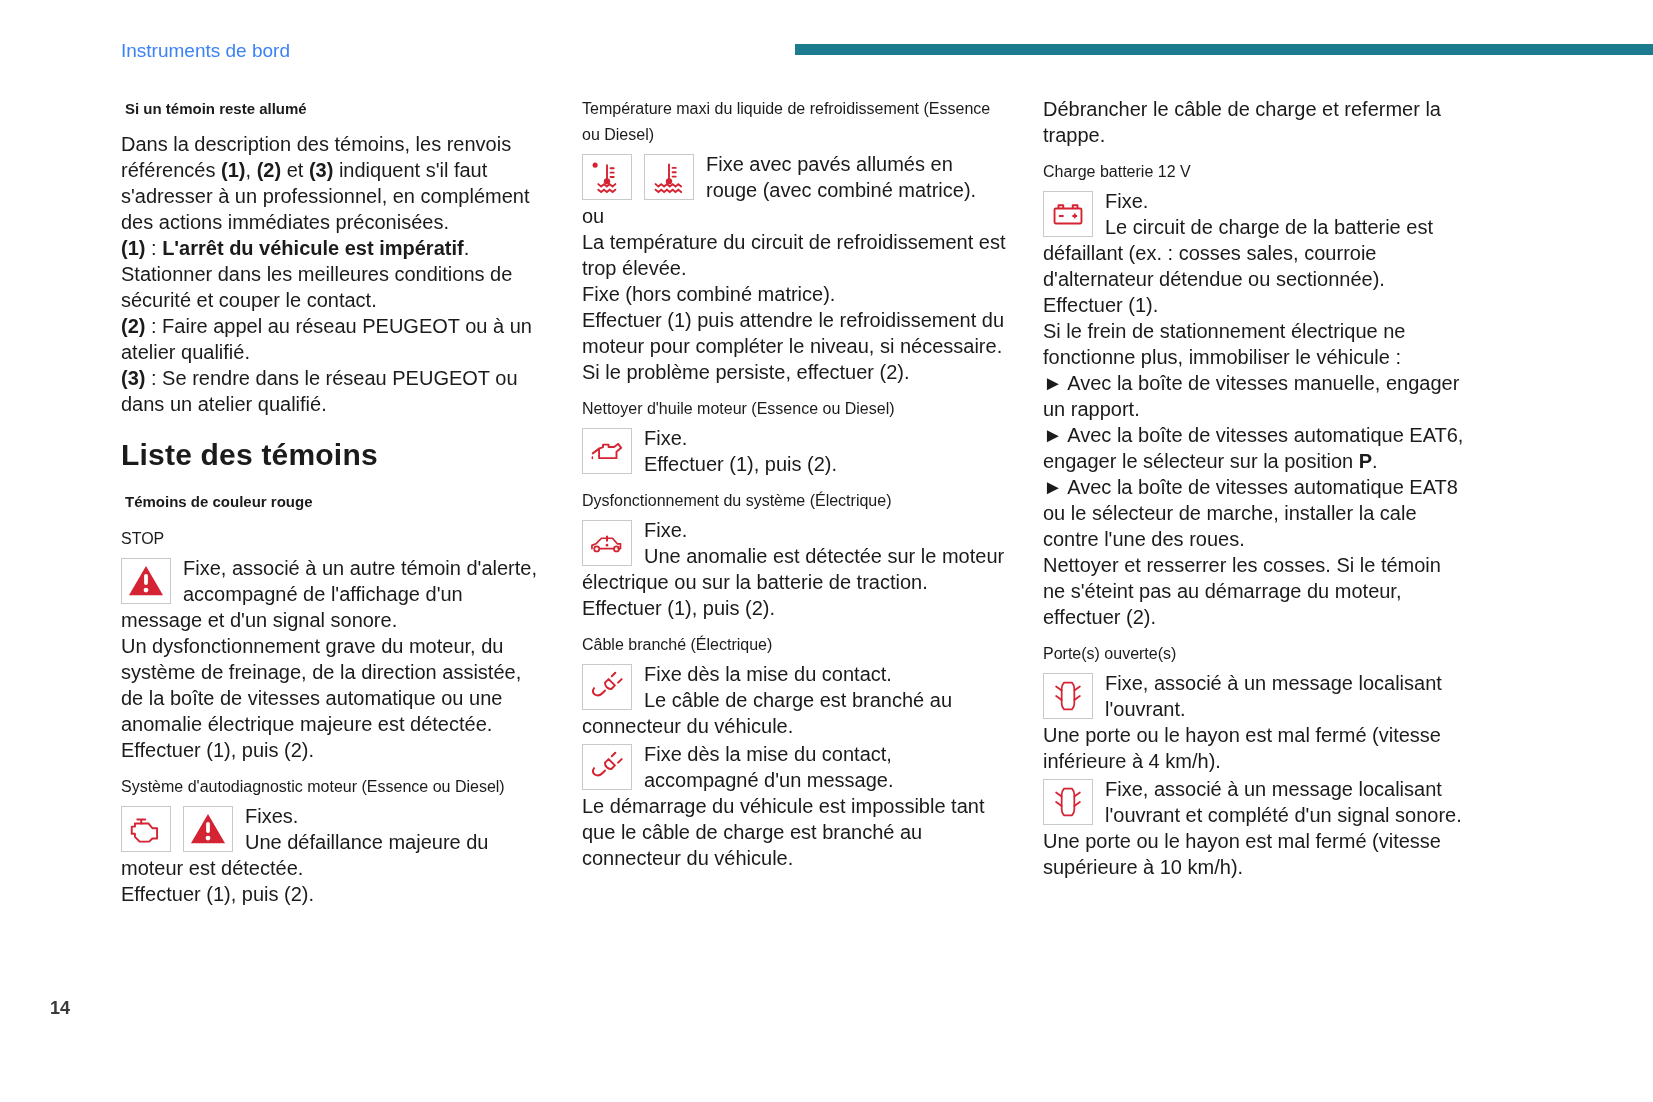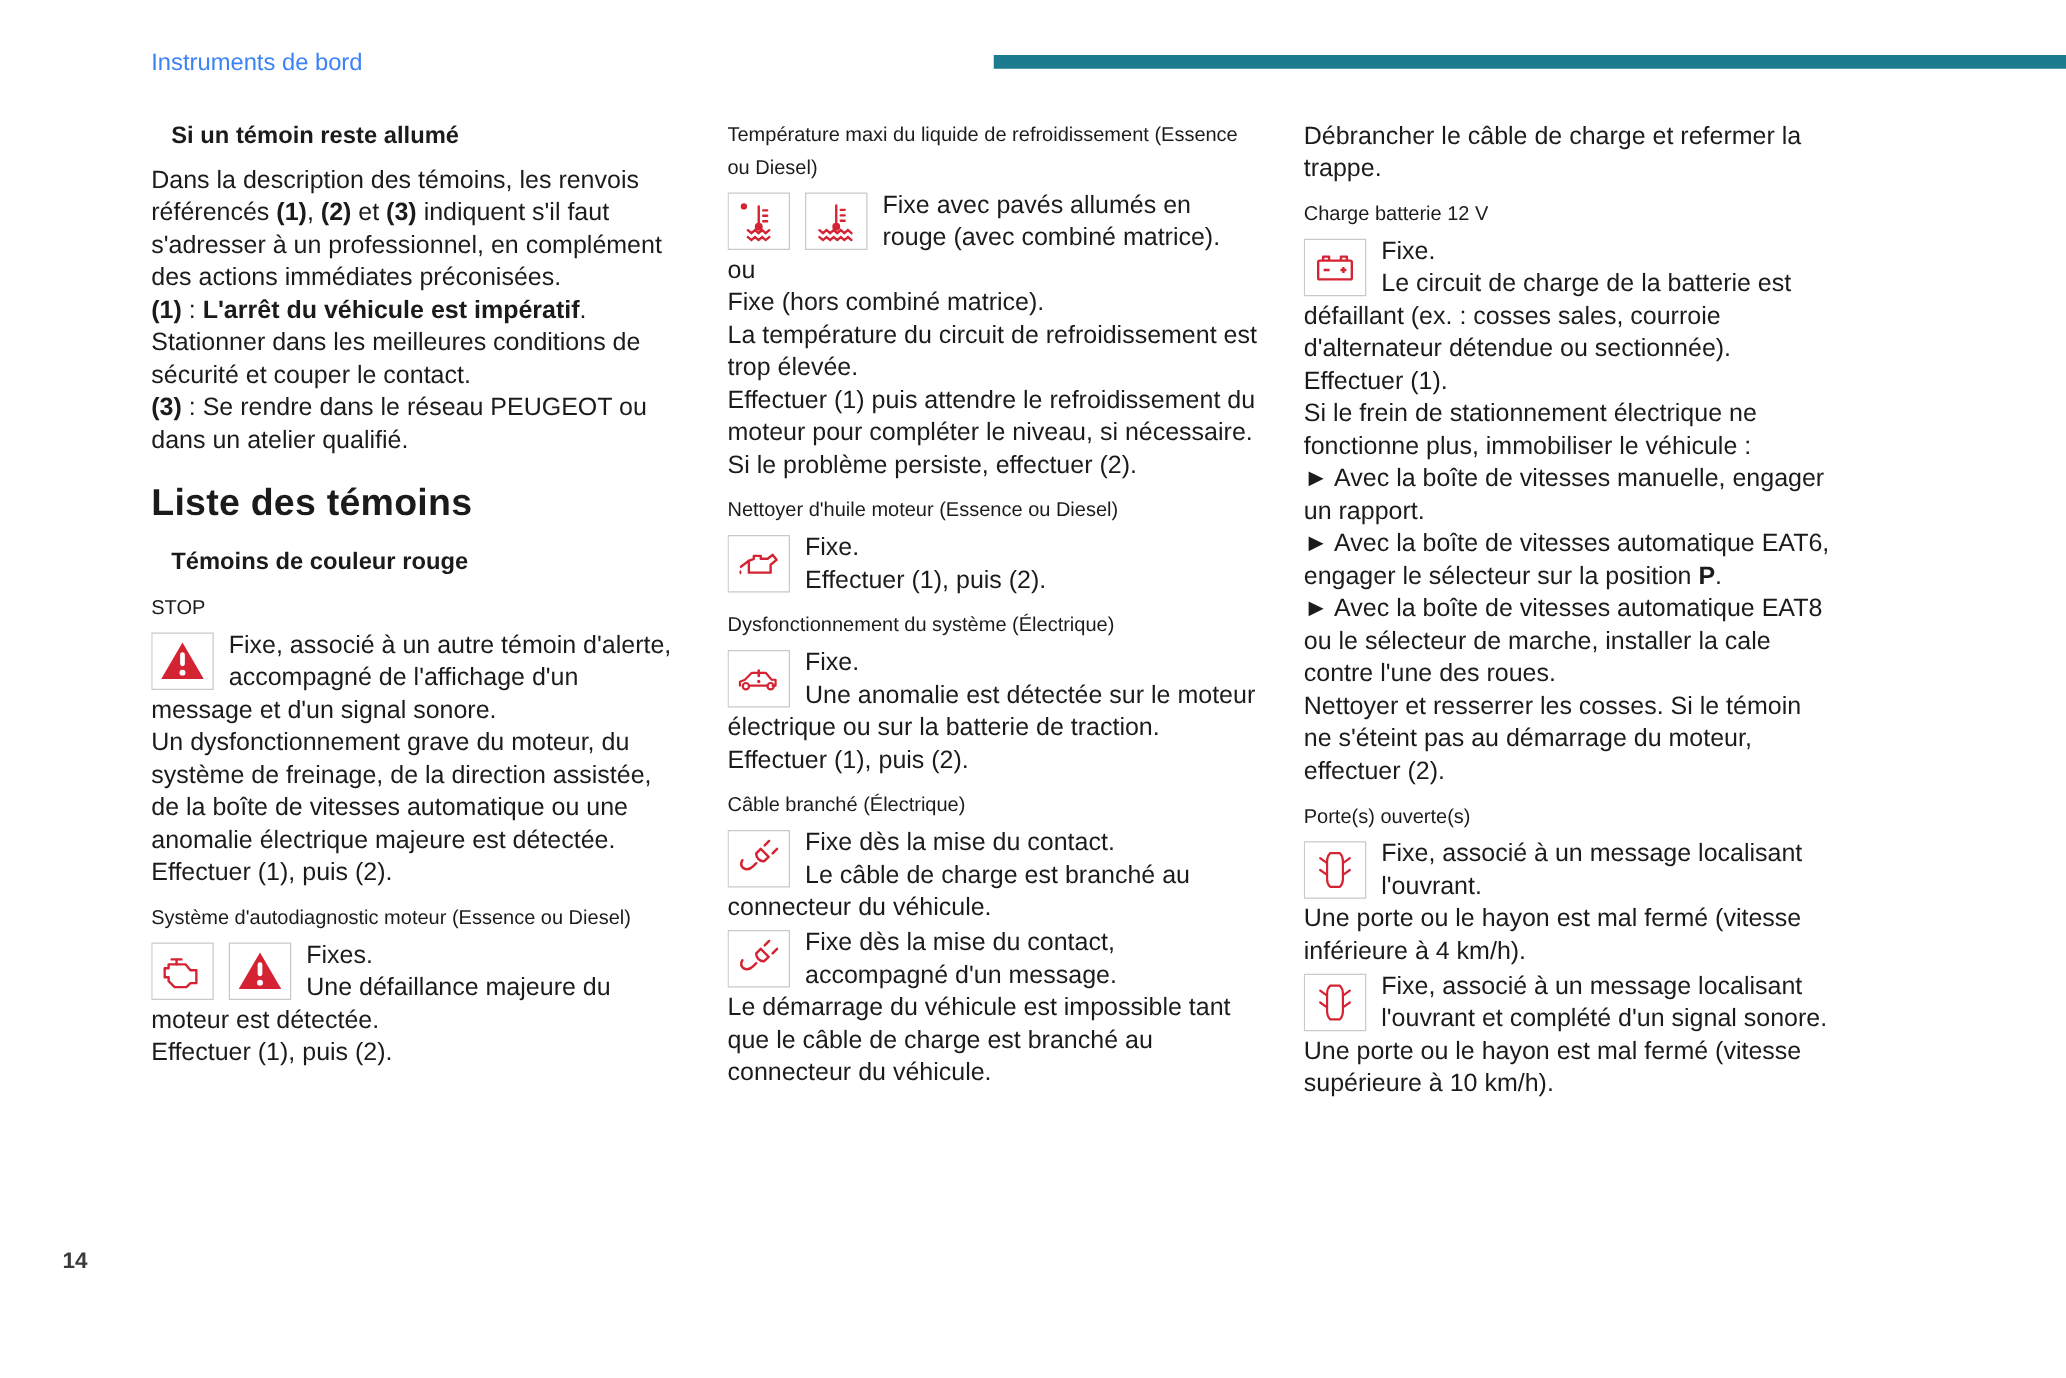--- a/index.html
+++ b/index.html
@@ -6,21 +6,21 @@
   body{width:1653px;height:1102px;font-family:"Liberation Sans","DejaVu Sans",sans-serif;color:#1b1b1b;position:relative;overflow:hidden;}
   .page{position:relative;width:1653px;height:1102px;background:#fff;}
   .defs{position:absolute;width:0;height:0;overflow:hidden;}
   .running-header{position:absolute;left:121px;top:40px;font-size:19px;color:#3b82f6;}
   .accent-bar{position:absolute;left:795px;top:44px;right:0;height:11px;background:#1c7b8e;}
   .pagenum{position:absolute;left:50px;top:998px;font-size:18px;font-weight:bold;color:#3a3a3a;}
   .columns{position:absolute;left:121px;top:96px;display:grid;grid-template-columns:424px 424px 424px;column-gap:37px;}
   .col{width:424px;}
   p,.body{font-size:20px;line-height:26px;margin:0;}
   .h-entry{font-size:16px;line-height:26px;font-weight:normal;margin:11px 0 3px 0;}
-  .h-sec{font-size:19px;line-height:26px;font-weight:bold;margin:16px 0 9px 16px;}
+  .h-sec{font-size:15px;line-height:26px;font-weight:bold;margin:16px 0 9px 4px;}
   .h-sec.first{margin-top:0;}
   .h-big{font-size:30px;line-height:36px;font-weight:bold;margin:20px 0 10px 0;letter-spacing:0.2px;}
   .entry{overflow:hidden;margin:2px 0 2px 0;}
   .iconbox{float:left;width:50px;height:46px;border:1px solid #c9c9c9;background:#fff;margin:3px 12px 3px 0;display:flex;align-items:center;justify-content:center;box-sizing:border-box;}
   .iconbox svg{width:38px;height:38px;display:block;}
   b{font-weight:bold;}
 </style>
 </head>
 <body>
 
@@ -100,20 +100,21 @@
   <div class="running-header">Instruments de bord</div>
   <div class="accent-bar"></div>
   <div class="pagenum">14</div>
 
   <div class="columns">
 
     <div class="col">
       <div class="h-sec first">Si un témoin reste allumé</div>
       <p><span>Dans la description des témoins, les renvois référencés </span><b>(1)</b><span>, </span><b>(2)</b><span> et </span><b>(3)</b><span> indiquent s'il faut s'adresser à un professionnel, en complément des actions immédiates préconisées.</span></p>
       <p><b>(1)</b><span> : </span><b>L'arrêt du véhicule est impératif</b><span>. Stationner dans les meilleures conditions de sécurité et couper le contact.</span></p>
+      <p><b>(2)</b><span> : Faire appel au réseau PEUGEOT ou à un atelier qualifié.</span></p>
       <p><b>(3)</b><span> : Se rendre dans le réseau PEUGEOT ou dans un atelier qualifié.</span></p>
 
       <div class="h-big">Liste des témoins</div>
       <div class="h-sec">Témoins de couleur rouge</div>
 
       <div class="h-entry">STOP</div>
       <div class="entry">
         <span class="iconbox">
             <svg viewBox="0 0 48 48">
               <use href="#sym-warn"></use>
@@ -150,22 +151,22 @@
               <use href="#sym-coolant-dot"></use>
             </svg>
           </span>
         <span class="iconbox">
             <svg viewBox="0 0 48 48">
               <use href="#sym-coolant"></use>
             </svg>
           </span>
         <div class="body">Fixe avec pavés allumés en rouge (avec combiné matrice).</div>
         <div class="body">ou</div>
+        <div class="body">La température du circuit de refroidissement est trop élevée.</div>
         <div class="body">Fixe (hors combiné matrice).</div>
-        <div class="body">La température du circuit de refroidissement est trop élevée.</div>
         <div class="body">Effectuer (1) puis attendre le refroidissement du moteur pour compléter le niveau, si nécessaire.</div>
         <div class="body">Si le problème persiste, effectuer (2).</div>
       </div>
 
       <div class="h-entry">Nettoyer d'huile moteur (Essence ou Diesel)</div>
       <div class="entry">
         <span class="iconbox">
             <svg viewBox="0 0 48 48">
               <use href="#sym-oil"></use>
             </svg>

